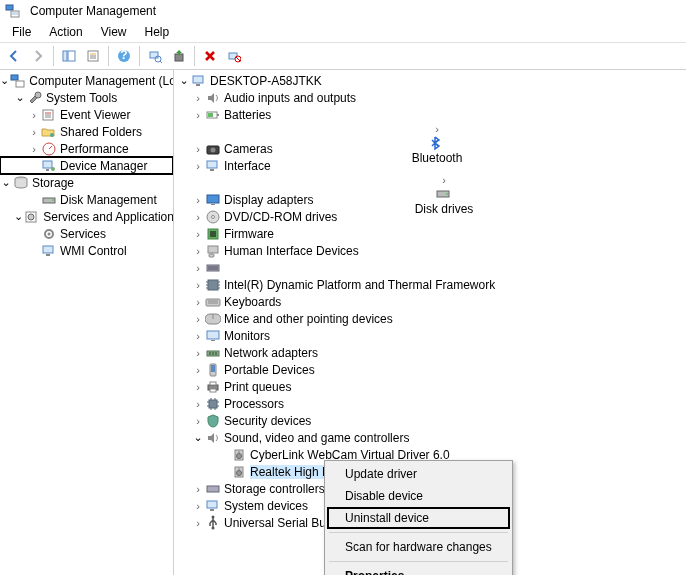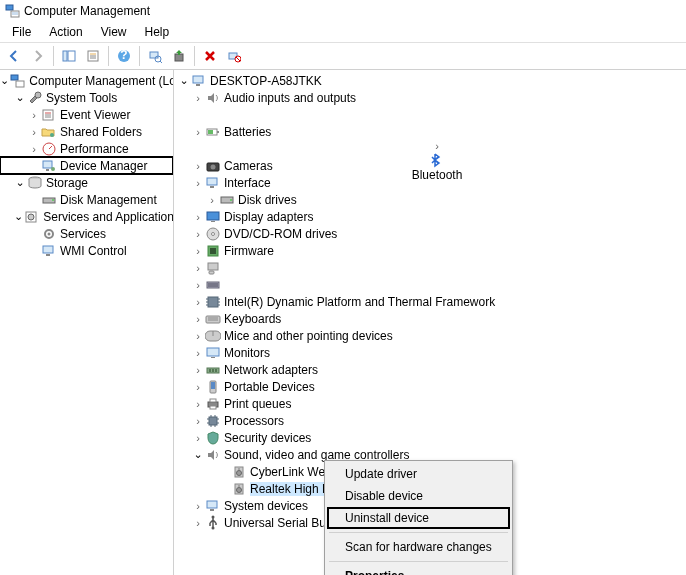--- a/index.html
+++ b/index.html
@@ -1,17 +1,17 @@
 <!DOCTYPE html>
 <html><head>
 <meta charset="utf-8">
 <style>
   * { box-sizing: border-box; font-family: "Segoe UI", Tahoma, sans-serif; font-size: 12px; }
   body { margin: 0; padding: 0; width: 686px; height: 575px; background: #fff; overflow: hidden; color: #000; }
-  .titlebar { height: 22px; display: flex; align-items: center; padding: 2px 4px; }
+  .titlebar { height: 22px; display: flex; align-items: center; padding: 2px 4px; gap: 6px; }
   .titlebar svg { width: 16px; height: 16px; }
   .title { font-size: 12px; }
   .menubar { height: 20px; display: flex; align-items: center; padding: 0 4px; gap: 2px; }
   .menubar span { padding: 2px 8px; cursor: default; }
   .toolbar { height: 28px; border-top: 1px solid #e0e0e0; border-bottom: 1px solid #d0d0d0; display: flex; align-items: center; padding: 0 2px; }
   .tbtn { width: 22px; height: 22px; display: flex; align-items: center; justify-content: center; border: 1px solid transparent; margin: 0 1px; }
   .tsep { width: 1px; height: 20px; background: #d0d0d0; margin: 0 3px; }
   .content { display: flex; height: calc(575px - 22px - 20px - 28px); }
   .leftpane { width: 174px; border-right: 1px solid #d0d0d0; padding-top: 2px; overflow: hidden; white-space: nowrap; }
   .rightpane { flex: 1; overflow: auto; padding-top: 2px; position: relative; }
@@ -173,21 +173,21 @@
       <span class="twisty none"></span>
       <span class="nicon">
           <svg viewBox="0 0 16 16">
             <rect x="2" y="3" width="9" height="7" fill="#d6e8f7" stroke="#5a8ac6"></rect>
             <rect x="5" y="11" width="3" height="2" fill="#888"></rect>
             <circle cx="12" cy="11" r="2" fill="#7a7"></circle>
           </svg>
         </span>
       <span class="nlabel">Device Manager</span>
     </div>
-    <div class="node" style="padding-left:14px">
+    <div class="node" style="">
       <span class="twisty expanded"></span>
       <span class="nicon">
           <svg viewBox="0 0 16 16">
             <ellipse cx="8" cy="4" rx="6" ry="2" fill="#ccc" stroke="#888"></ellipse>
             <path d="M2 4 L2 11 A6 2 0 0 0 14 11 L14 4" fill="#ddd" stroke="#888"></path>
           </svg>
         </span>
       <span class="nlabel">Storage</span>
     </div>
     <div class="node" style="padding-left:28px">
@@ -247,21 +247,21 @@
         <div class="node" style="padding-left: 18px;">
           <span class="twisty collapsed"></span>
           <span class="nicon">
             <svg viewBox="0 0 16 16">
               <path d="M3 6 L6 6 L9 3 L9 13 L6 10 L3 10 Z" fill="#888"></path>
               <path d="M11 5 A4 4 0 0 1 11 11" fill="none" stroke="#888"></path>
             </svg>
           </span>
           <span class="nlabel">Audio inputs and outputs</span>
         </div>
-        <div class="node" style="padding-left: 18px; margin-top: 17px;">
+        <div class="node" style="padding-left: 18px;">
           <span class="twisty collapsed"></span>
           <span class="nicon">
             <svg viewBox="0 0 16 16">
               <rect x="2" y="5" width="10" height="6" fill="#fff" stroke="#888"></rect>
               <rect x="12" y="7" width="2" height="2" fill="#888"></rect>
               <rect x="3" y="6" width="5" height="4" fill="#6b6"></rect>
             </svg>
           </span>
           <span class="nlabel">Batteries</span>
         </div>
@@ -287,21 +287,21 @@
         <div class="node" style="padding-left: 18px;">
           <span class="twisty collapsed"></span>
           <span class="nicon">
             <svg viewBox="0 0 16 16">
               <rect x="2" y="3" width="10" height="7" fill="#d6e8f7" stroke="#5a8ac6"></rect>
               <rect x="5" y="11" width="4" height="2" fill="#888"></rect>
             </svg>
           </span>
           <span class="nlabel">Interface</span>
         </div>
-        <div class="node" style="padding-left: 32px;">
+        <div class="node" style="padding-left: 32px; flex-direction: column;">
           <span class="twisty collapsed"></span>
           <span class="nicon">
             <svg viewBox="0 0 16 16">
               <rect x="2" y="5" width="12" height="6" fill="#bbb" stroke="#666"></rect>
               <circle cx="12" cy="8" r="1" fill="#5c5"></circle>
             </svg>
           </span>
           <span class="nlabel">Disk drives</span>
         </div>
         <div class="node" style="padding-left: 18px;">
@@ -335,20 +335,21 @@
           <span class="nlabel">Firmware</span>
         </div>
         <div class="node" style="padding-left: 18px;">
           <span class="twisty collapsed"></span>
           <span class="nicon">
             <svg viewBox="0 0 16 16">
               <rect x="3" y="3" width="10" height="7" fill="#ccc" stroke="#888"></rect>
               <rect x="4" y="11" width="5" height="3" rx="1" fill="#ccc" stroke="#888"></rect>
             </svg>
           </span>
+          <span class="nlabel">Human Interface Devices</span>
         </div>
         <div class="node" style="padding-left: 18px;">
           <span class="twisty collapsed"></span>
           <span class="nicon">
             <svg viewBox="0 0 16 16">
               <rect x="2" y="5" width="12" height="6" fill="#aab" stroke="#667"></rect>
               <rect x="3" y="6" width="10" height="4" fill="#778"></rect>
             </svg>
           </span>
         </div>
@@ -486,20 +487,29 @@
               <circle cx="8" cy="9" r="2.5" fill="#999" stroke="#666"></circle>
               <circle cx="8" cy="5" r="1" fill="#999"></circle>
             </svg>
           </span>
           <span class="nlabel selected">Realtek High D</span>
         </div>
         <div class="node" style="padding-left: 18px;">
           <span class="twisty collapsed"></span>
           <span class="nicon">
             <svg viewBox="0 0 16 16">
+              <rect x="2" y="5" width="12" height="6" fill="#aab" stroke="#667"></rect>
+            </svg>
+          </span>
+          <span class="nlabel">Storage controllers</span>
+        </div>
+        <div class="node" style="padding-left: 18px;">
+          <span class="twisty collapsed"></span>
+          <span class="nicon">
+            <svg viewBox="0 0 16 16">
               <rect x="2" y="3" width="10" height="7" fill="#d6e8f7" stroke="#5a8ac6"></rect>
               <rect x="5" y="11" width="4" height="2" fill="#888"></rect>
             </svg>
           </span>
           <span class="nlabel">System devices</span>
         </div>
         <div class="node" style="padding-left: 18px;">
           <span class="twisty collapsed"></span>
           <span class="nicon">
             <svg viewBox="0 0 16 16">

